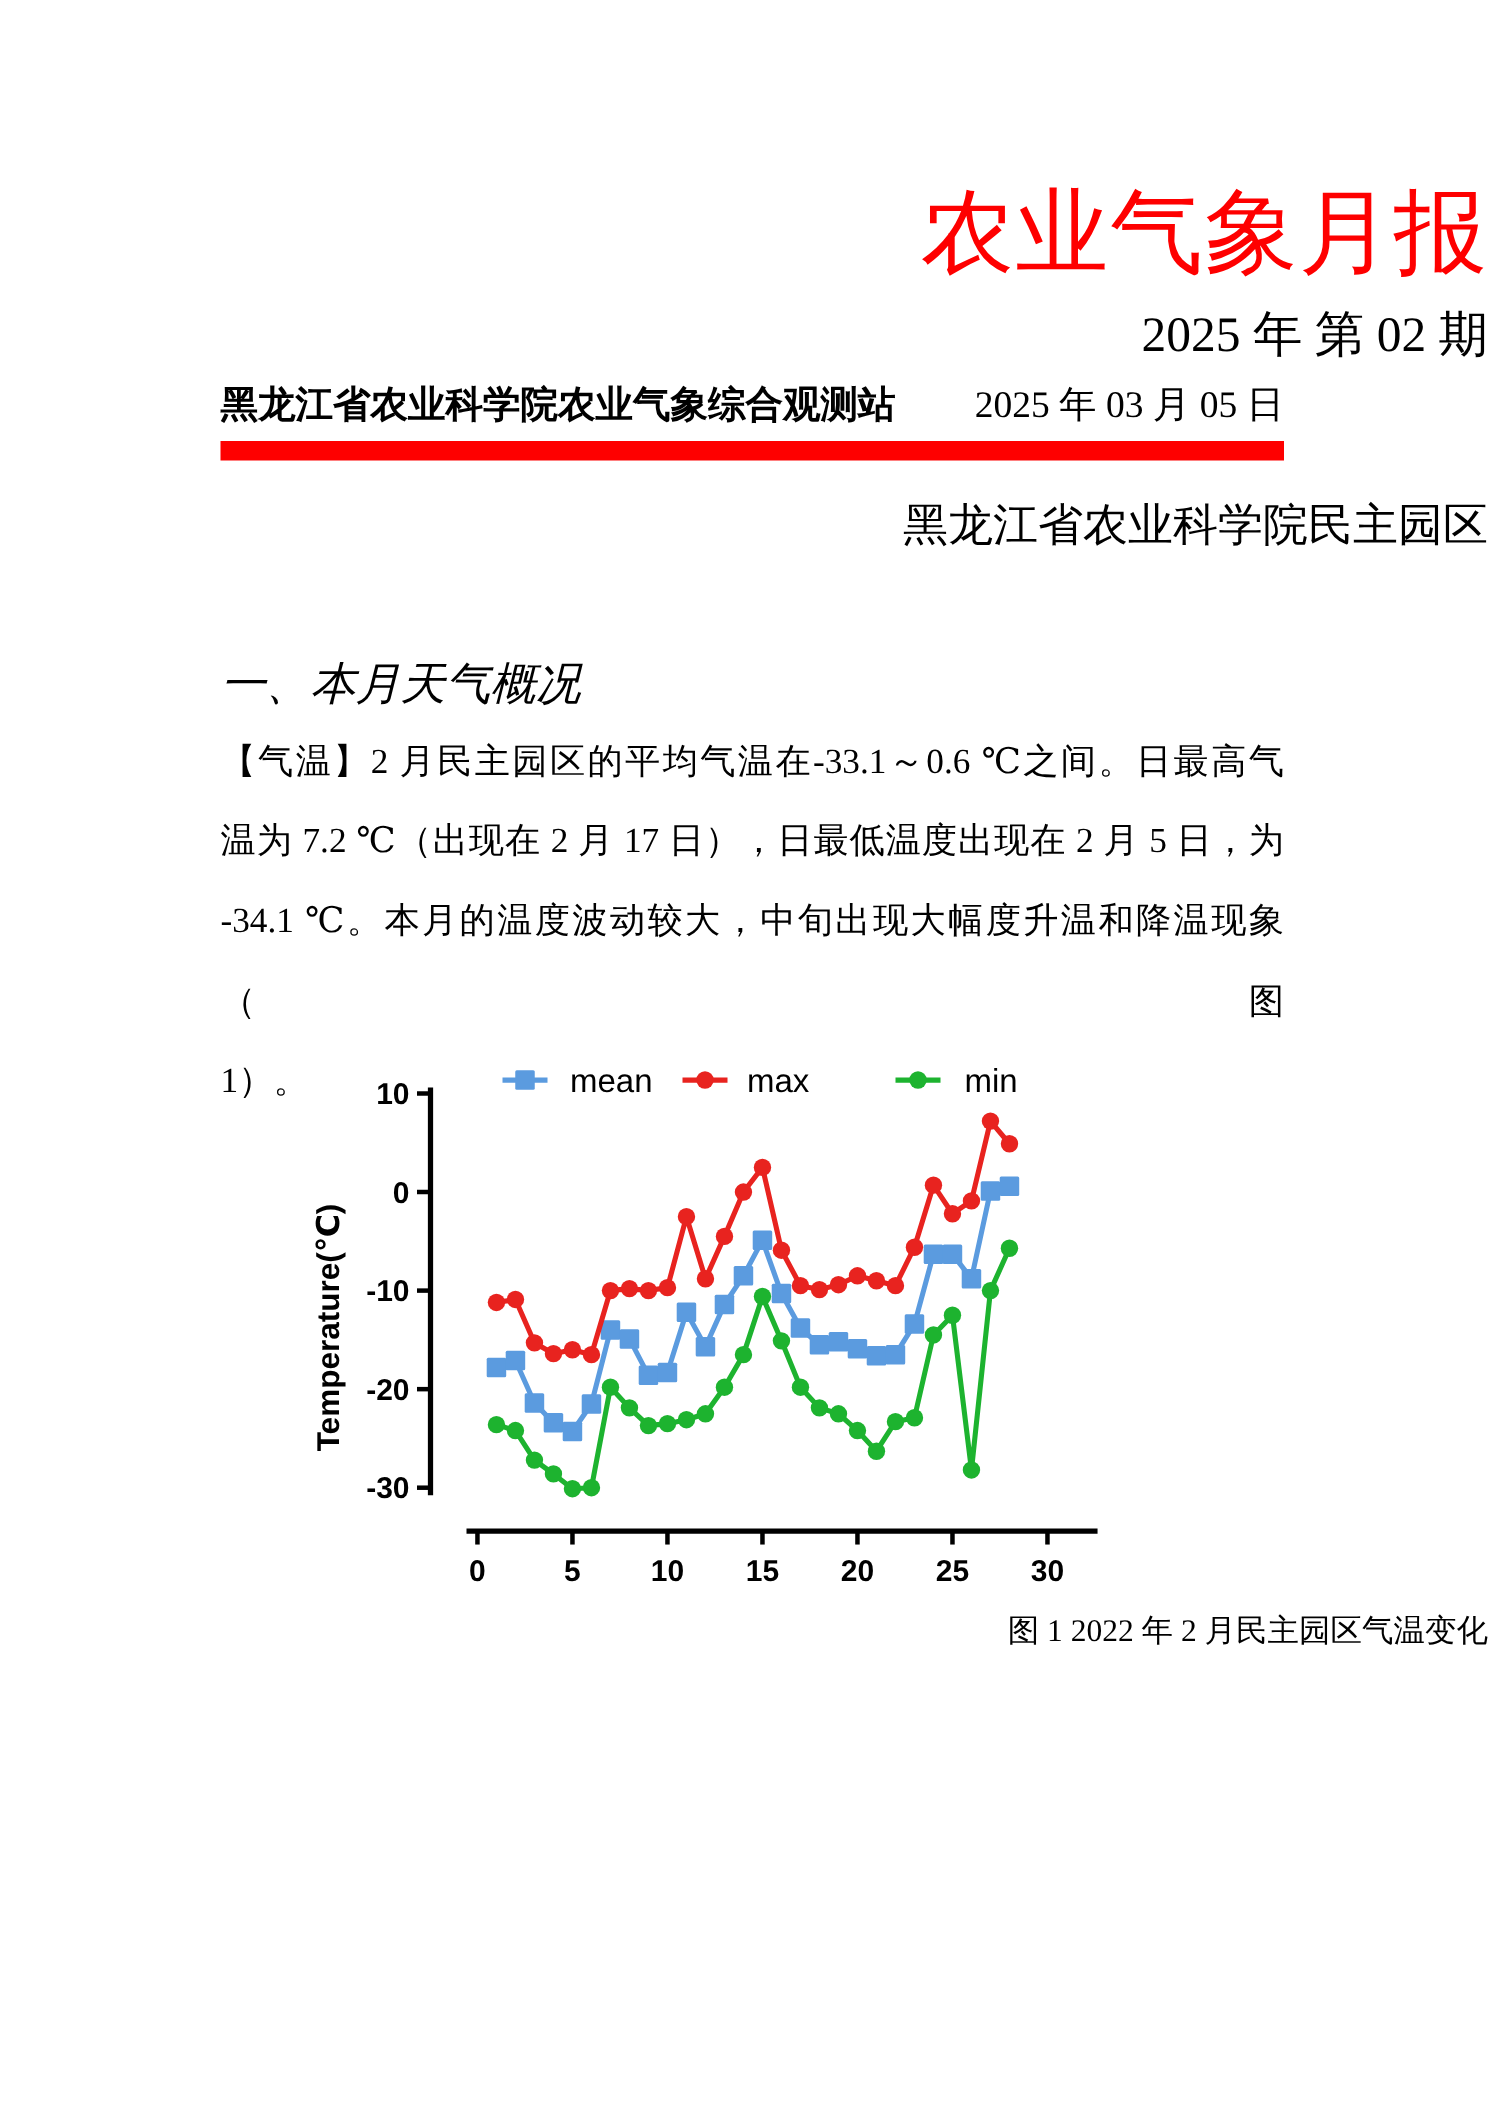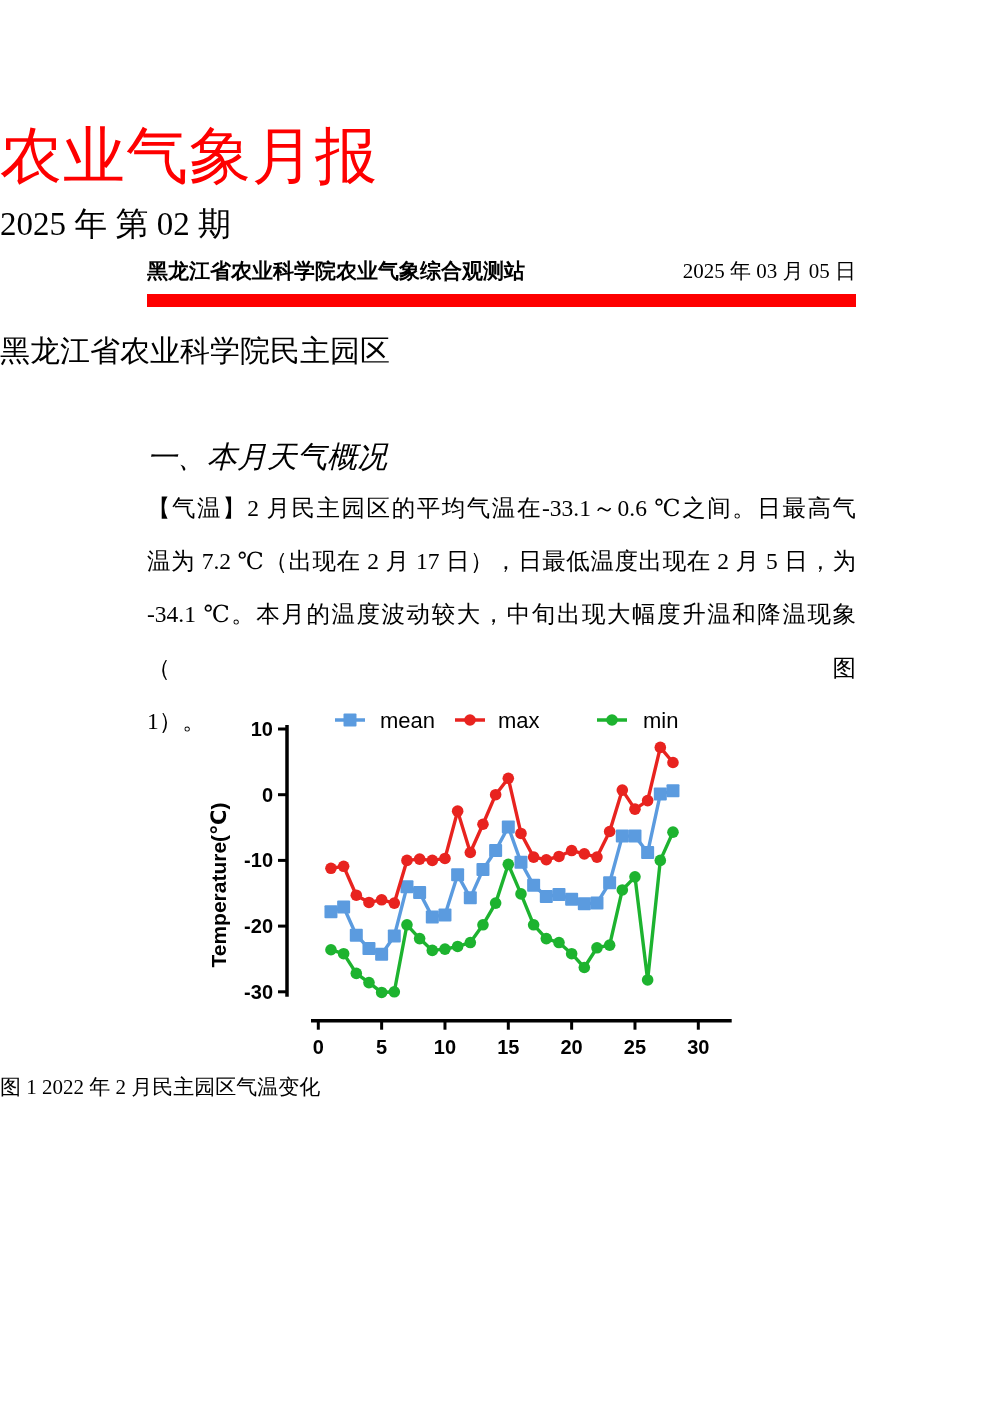--- a/index.html
+++ b/index.html
@@ -1,26 +1,26 @@
 <!DOCTYPE html>
 <html><head>
 <meta charset="utf-8">
 <style>
   html,body{margin:0;padding:0;background:#ffffff;}
   .page{
     position:relative;width:992px;height:1403px;background:#fff;overflow:hidden;
     font-family:"Liberation Serif","DejaVu Serif",serif;color:#000;
   }
-  .centered{position:absolute;left:0;width:100%;text-align:left;}
+  .centered{position:absolute;left:0;width:100%;text-align:right;}
   .doc-title{top:114px;font-size:62px;font-weight:normal;line-height:84px;letter-spacing:1px;}
   .issue-line{top:206px;font-size:33px;line-height:36px;}
   .masthead-row{
     position:absolute;left:147px;width:709px;top:256px;
     display:flex;justify-content:space-between;align-items:baseline;
-    font-size:21px;line-height:30px;gap:36px;
+    font-size:25px;line-height:30px;gap:36px;
   }
   .station{font-weight:bold;}
   .divider{position:absolute;left:147px;width:709px;top:294px;height:13px;background:#fe0000;}
   .h1{top:330px;font-size:30px;line-height:42px;}
   .h2{top:384px;font-size:30px;line-height:42px;}
   .section-title{position:absolute;left:147px;top:441px;font-size:30px;line-height:32px;font-style:italic;}
   .para{position:absolute;left:147px;width:709px;font-size:23.5px;line-height:53.2px;}
   .para1{top:482px;}
   .para2{top:1108px;}
   .para .line{text-align:justify;text-align-last:justify;}

